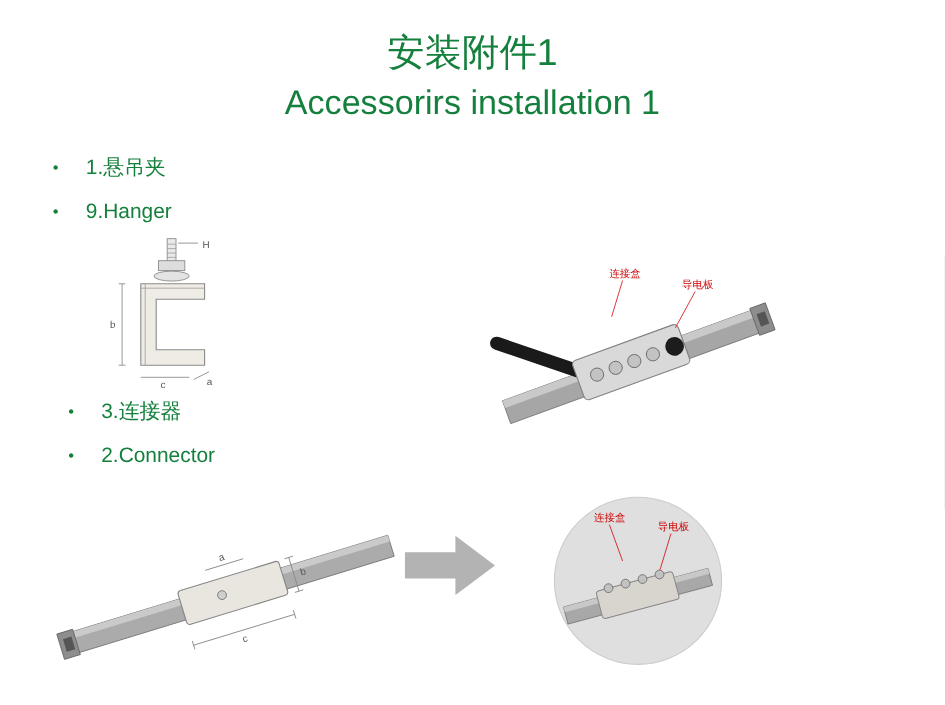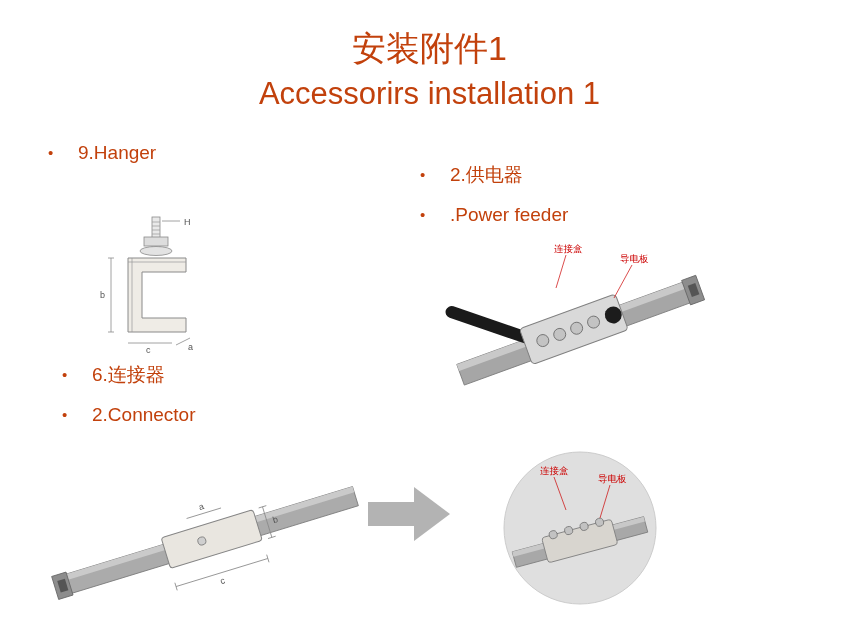--- a/index.html
+++ b/index.html
@@ -3,21 +3,21 @@
 <meta charset="utf-8">
 <style>
   html,body{margin:0;padding:0;background:#888;}
   .slide{
     position:relative;
     width:859px;height:641px;
     margin:0 auto;
     background:#ffffff;
     overflow:hidden;
     font-family:"Liberation Sans", sans-serif;
-    color:#c2410c;
+    color:#15803d;
   }
   .titles{position:absolute;top:26px;left:0;width:100%;text-align:center;}
   .titles h1{margin:0;font-size:34px;font-weight:400;line-height:44px;}
   .titles h2{margin:4px 0 0;font-size:31px;font-weight:400;line-height:40px;}
 
   ul.bullet-list{list-style:none;margin:0;padding:0;position:absolute;}
   ul.bullet-list li{
     font-size:19px;line-height:26px;margin-bottom:14px;white-space:nowrap;
   }
   ul.bullet-list li::before{
@@ -39,30 +39,27 @@
 <body>
 
 <div class="slide">
 
   <header class="titles">
     <h1>安装附件1</h1>
     <h2>Accessorirs installation 1</h2>
   </header>
 
   <ul class="bullet-list" style="left:48px;top:140px;">
+    <li><span>1.悬吊夹</span></li>
     <li><span>9.Hanger</span></li>
   </ul>
 
-  <ul class="bullet-list" style="left:420px;top:162px;">
-    <li><span>2.供电器</span></li>
-    <li><span>.Power feeder</span></li>
-  </ul>
 
   <ul class="bullet-list" style="left:62px;top:362px;">
-    <li><span>6.连接器</span></li>
+    <li><span>3.连接器</span></li>
     <li><span>2.Connector</span></li>
   </ul>
 
   <div class="figure" style="left:96px;top:212px;">
     <svg width="122" height="142" viewBox="0 0 122 142">
 
       <line x1="66" y1="9" x2="84" y2="9" class="dimline"></line>
       <text x="88" y="13" class="dim">H</text>
 
       <rect x="56" y="5" width="8" height="32" fill="#e9e9e9" stroke="#8a8a8a" stroke-width="0.8"></rect>

